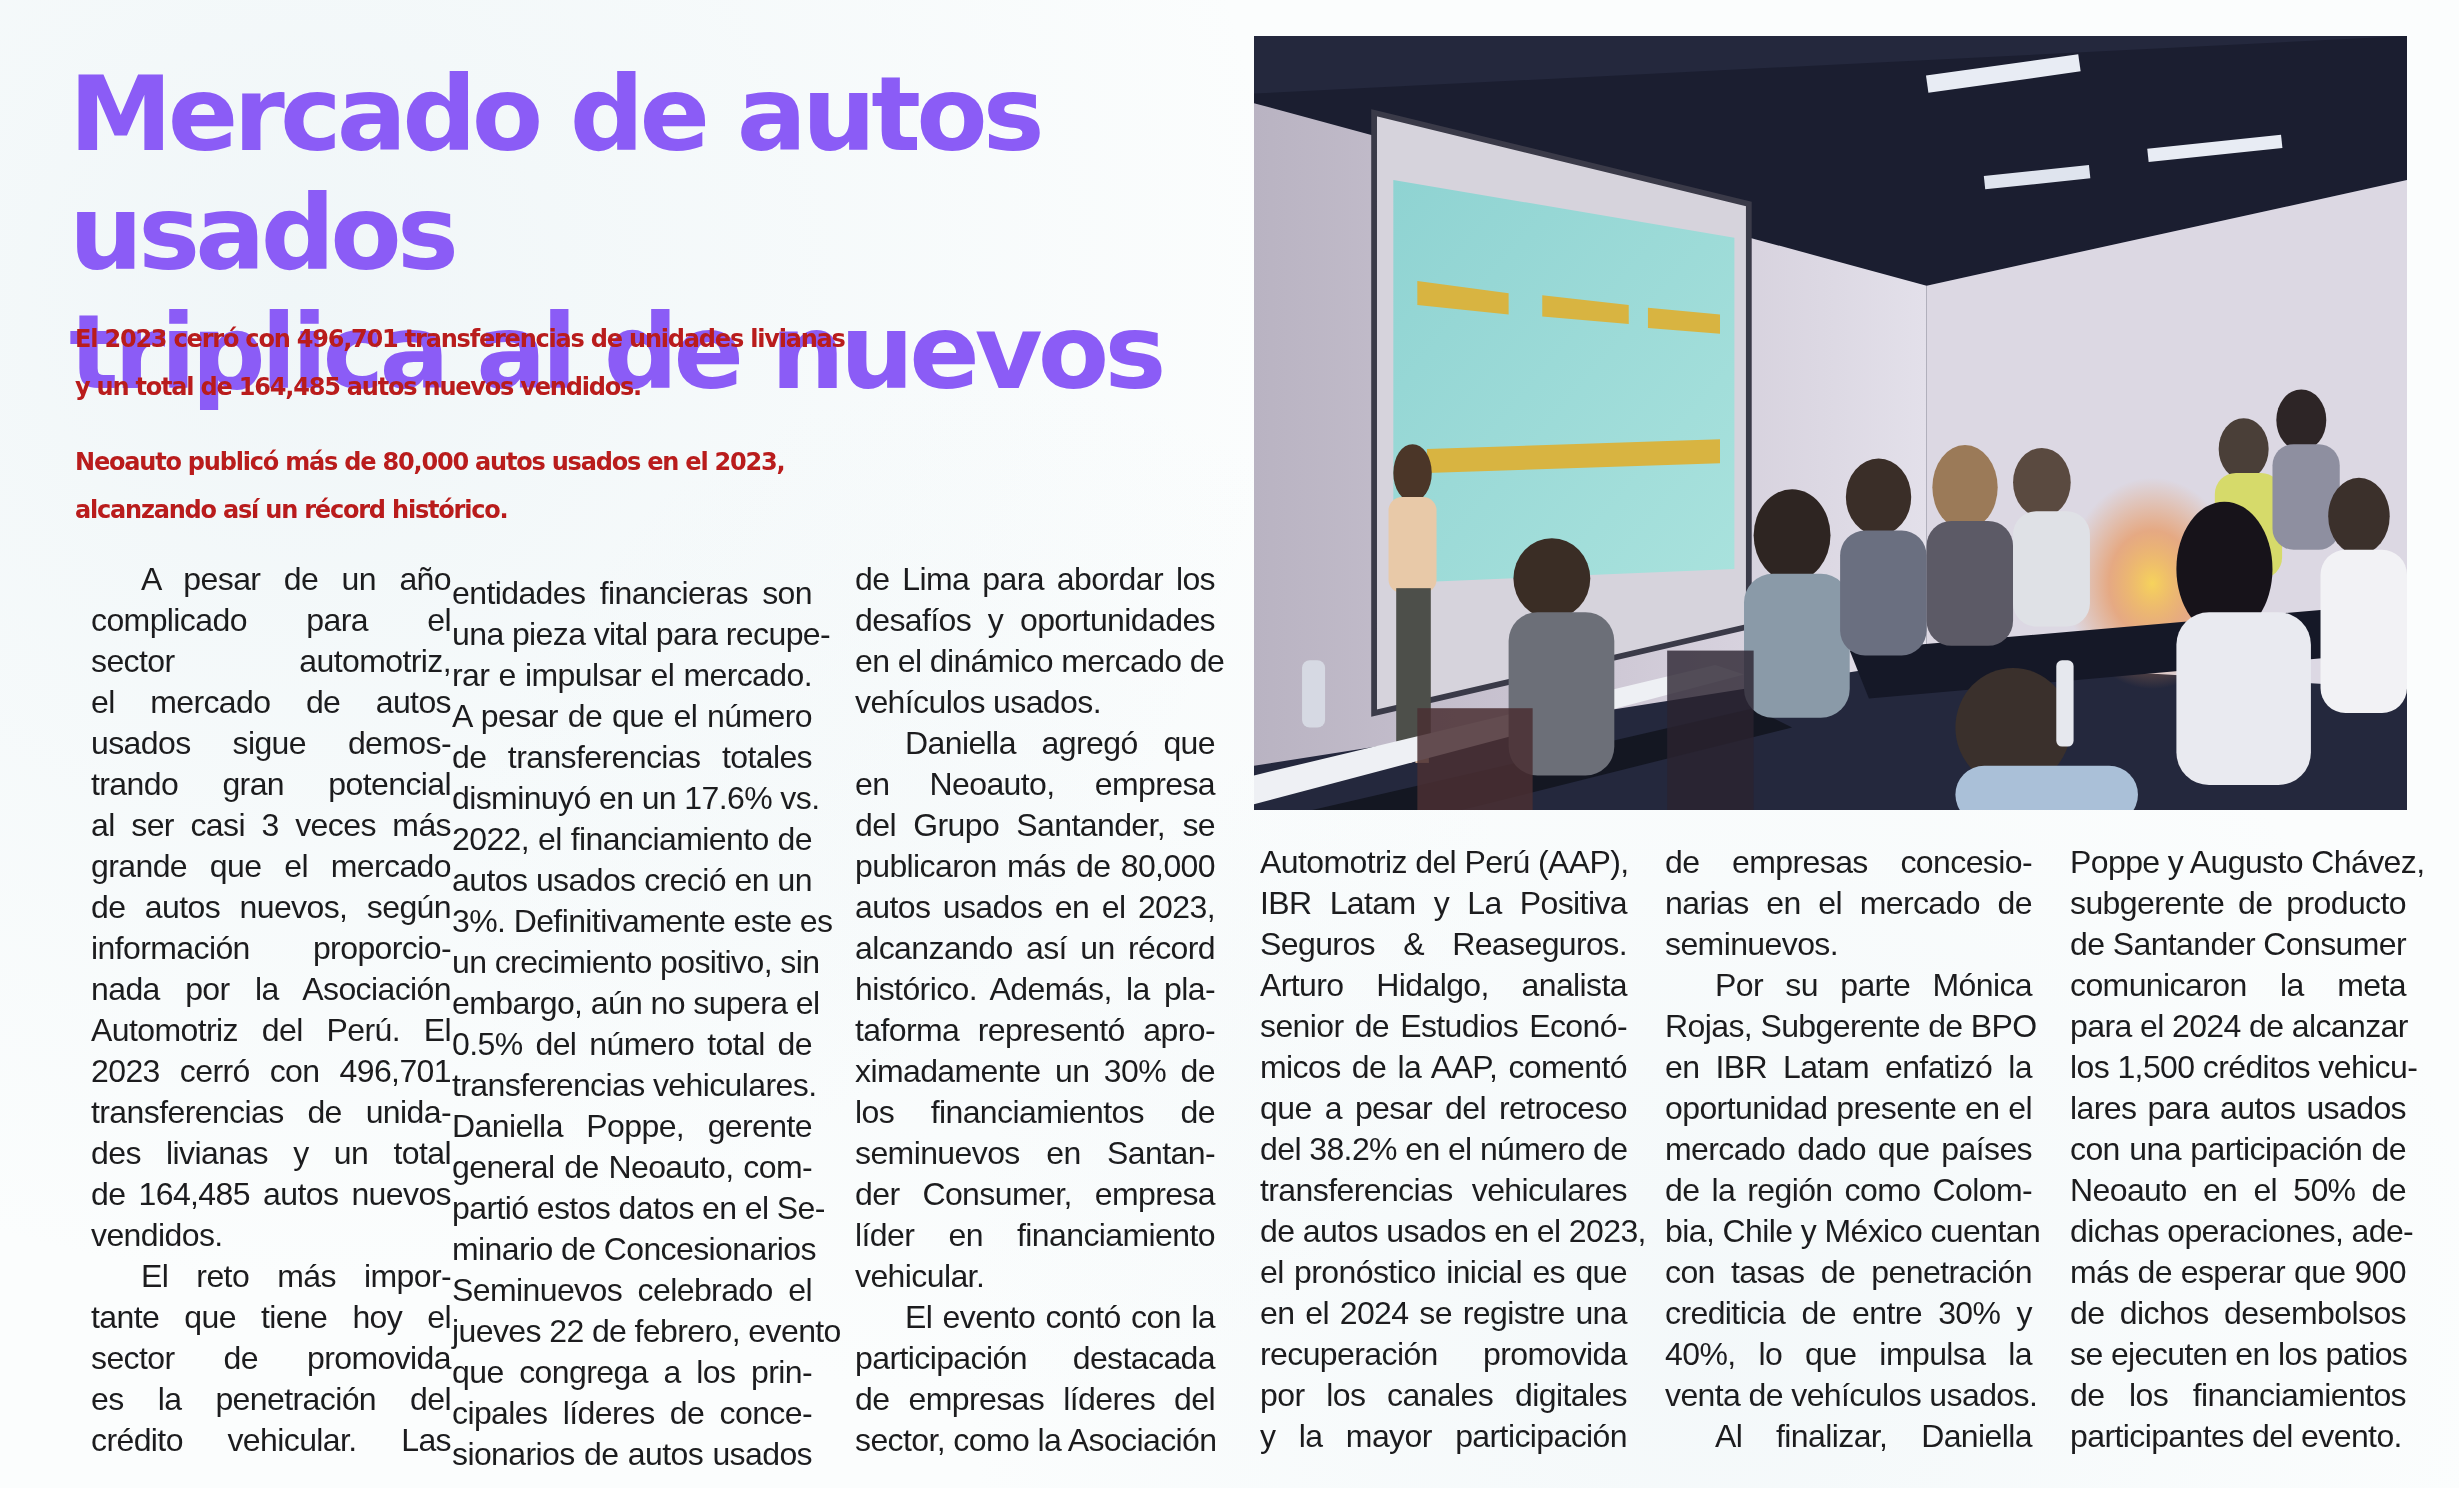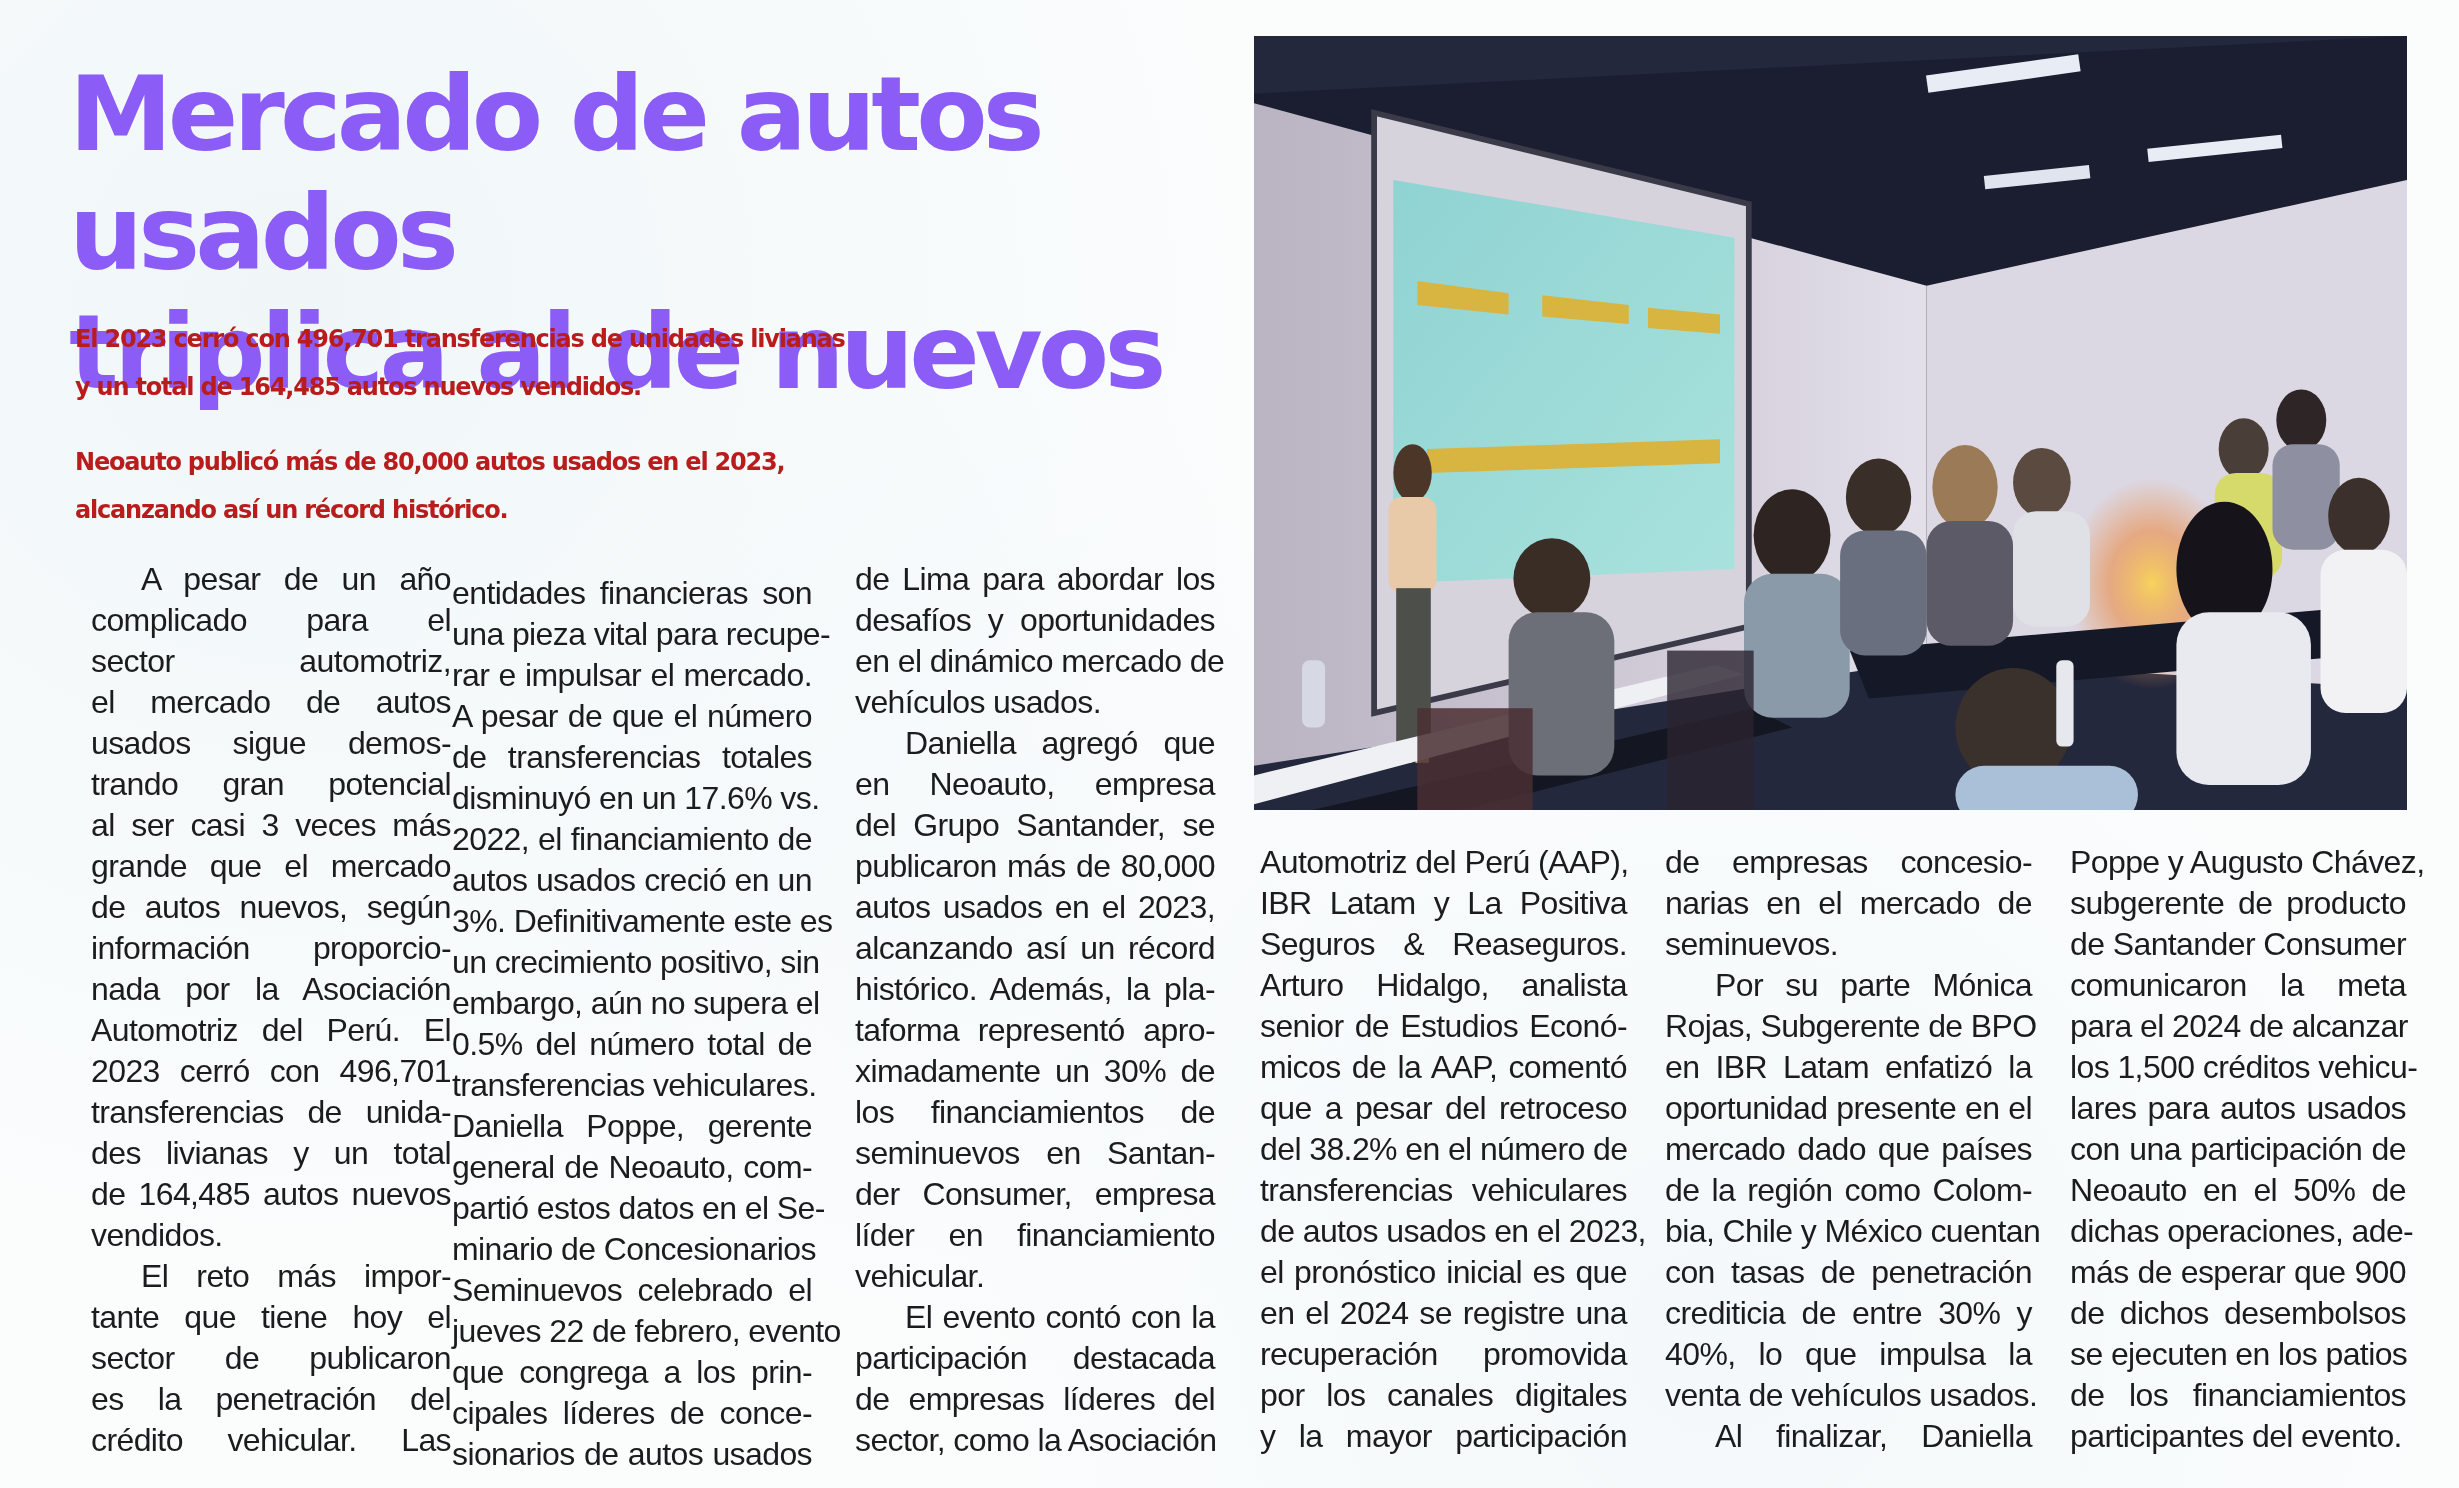--- a/index.html
+++ b/index.html
@@ -160,21 +160,21 @@
     <span class="line">información proporcio-</span>
     <span class="line">nada por la Asociación</span>
     <span class="line">Automotriz del Perú. El</span>
     <span class="line">2023 cerró con 496,701</span>
     <span class="line">transferencias de unida-</span>
     <span class="line">des livianas y un total</span>
     <span class="line">de 164,485 autos nuevos</span>
     <span class="line last">vendidos.</span>
     <span class="line indent">El reto más impor-</span>
     <span class="line">tante que tiene hoy el</span>
-    <span class="line">sector de publicaron</span>
+    <span class="line">sector de promovida</span>
     <span class="line">es la penetración del</span>
     <span class="line">crédito vehicular. Las</span>
   </div>
 <div class="col c2">
     <span class="line">entidades financieras son</span>
     <span class="line">una pieza vital para recupe-</span>
     <span class="line">rar e impulsar el mercado.</span>
     <span class="line">A pesar de que el número</span>
     <span class="line">de transferencias totales</span>
     <span class="line">disminuyó en un 17.6% vs.</span>

